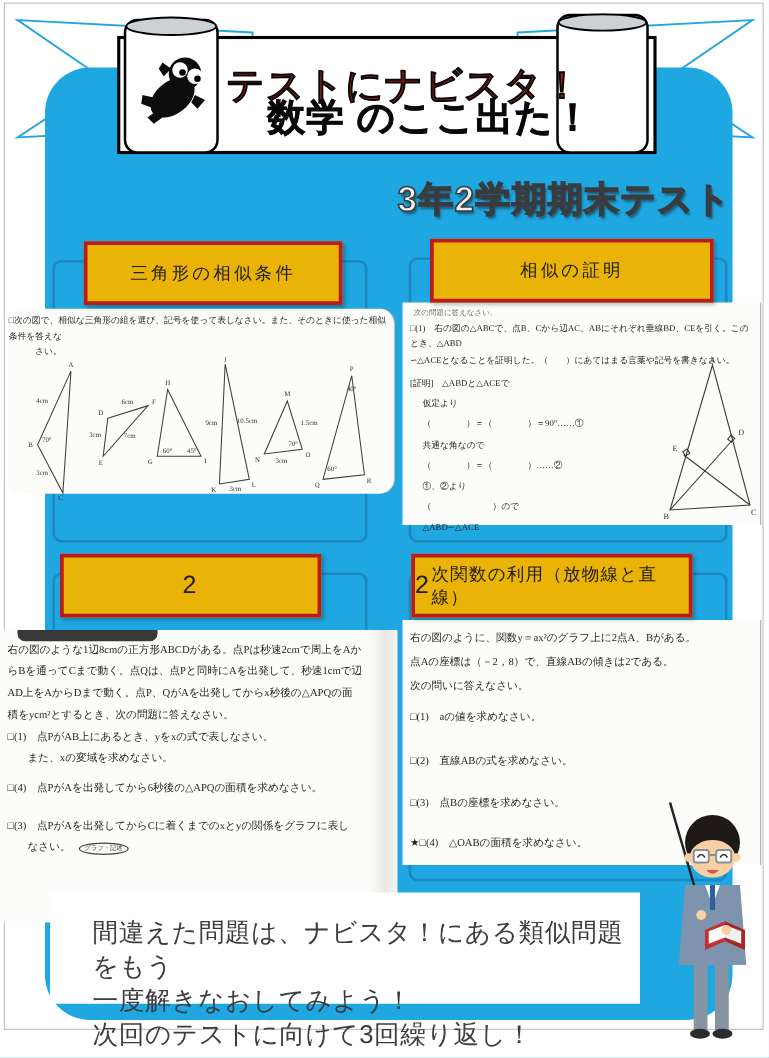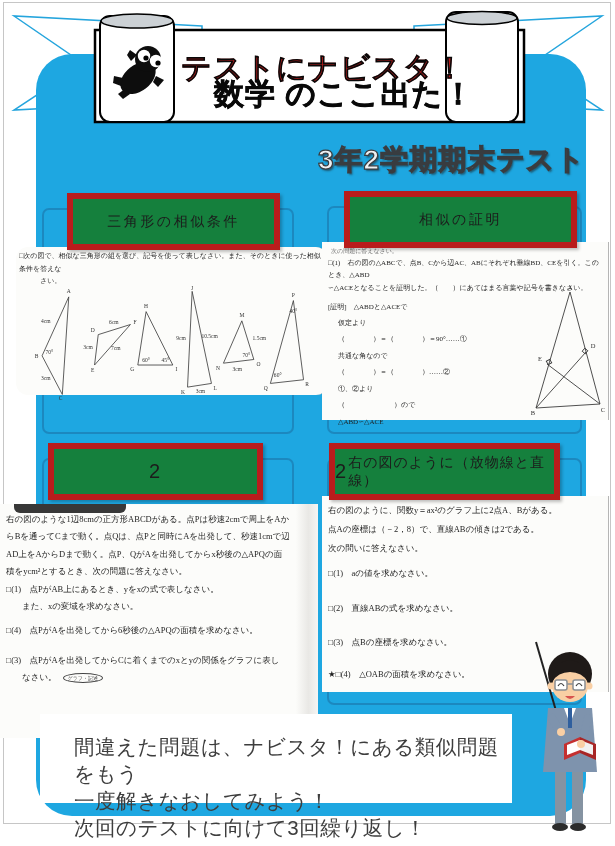--- a/index.html
+++ b/index.html
@@ -14,41 +14,41 @@
         font-size:28px;font-weight:bold;letter-spacing:1px;color:#eef0f2;
         -webkit-text-stroke:1.25px #383c40;
         text-shadow:1.5px 2px 2px rgba(30,30,30,.55);}
   .frame{position:absolute;border:2px solid rgba(27,118,170,.62);border-radius:7px;z-index:3;}
   .f1{left:42px;top:208px;width:248px;height:222px;}
   .f2{left:327px;top:206px;width:251px;height:224px;}
   .f3{left:42px;top:458px;width:248px;height:234px;}
   .f4{left:327px;top:458px;width:251px;height:243px;}
   .scan{position:absolute;background:#fcfcfa;color:#1f1f1f;z-index:4;
         font-family:"Liberation Serif","DejaVu Serif",serif;}
-  .s1{left:16px;top:247px;width:311px;height:148px;border-right:1px solid #c0bfbc;border-radius:12px;}
+  .s1{left:4px;top:247px;width:311px;height:148px;border-right:1px solid #c0bfbc;border-radius:12px;}
   .s2{left:322px;top:242px;width:286px;height:178px;border-right:1px solid #b5b5b5;}
   .s3{left:0;top:504px;width:318px;height:234px;
       background:linear-gradient(to right,#fcfcfa 93%,#e9e8e5 97%,#f6f5f3);}
   .s4{left:322px;top:496px;width:286px;height:196px;border-right:1px solid #b5b5b5;}
   .t-intro{font-size:7px;line-height:1.8;padding:3px 2px 0 3px;}
   .t-gray{color:#6d6d6d;font-size:6px;padding:2px 0 0 3px;}
   .proof-wrap{position:relative;width:100%;height:100%;}
   .proof-lines{position:absolute;left:6px;top:2px;width:276px;font-size:7px;line-height:1.8;}
   .proof-step{width:200px;font-size:7px;line-height:2.35;padding-left:10px;}
   .proof-fig{position:absolute;left:208px;top:44px;}
   .s3 .blob{position:absolute;left:14px;top:0;width:112px;height:9px;background:#1d1d1d;
       border-radius:0 0 6px 6px;opacity:.88;}
   .s3-lines{padding:7px 4px 0 6px;font-size:8.5px;line-height:2.05;}
   .s4-lines{padding:5px 4px 0 6px;font-size:8.5px;line-height:2.25;}
   .indent{padding-left:16px;}
   .mt1{margin-top:6px;} .mt2{margin-top:13px;} .mt3{margin-top:15px;}
   .stamp{display:inline-block;border:1px solid #444;border-radius:50%;
       font-size:5px;padding:1px 4px;letter-spacing:0;line-height:1.2;margin-left:6px;
       font-family:"Liberation Sans",sans-serif;color:#333;}
-  .label-box{position:absolute;background:#15803d;border:6px solid #b91c1c;z-index:5;
+  .label-box{position:absolute;background:#eab308;border:3px solid #b91c1c;z-index:5;
       display:flex;align-items:center;justify-content:center;color:#1c1c1c;
       font-size:14px;letter-spacing:2.5px;box-shadow:2px 2px 3px rgba(0,0,0,.25);}
   .lb1{left:67px;top:193px;width:201px;height:45px;}
   .lb2{left:344px;top:191px;width:221px;height:45px;}
   .lb3{left:48px;top:443px;width:203px;height:45px;letter-spacing:1px;}
   .lb4{left:329px;top:443px;width:219px;height:45px;letter-spacing:1px;}
   .lb-big{font-size:20px;margin-right:1px;}
   .scroll{position:absolute;left:92px;top:8px;z-index:6;}
   .mascot{position:absolute;left:112px;top:42px;z-index:7;}
   .title1{position:absolute;left:181px;top:48px;z-index:7;font-size:30px;font-weight:bold;
@@ -200,21 +200,21 @@
     <span>三角形の相似条件</span>
   </div>
   <div class="label-box lb2">
     <span>相似の証明</span>
   </div>
   <div class="label-box lb3">
     <span class="lb-big">2</span>
   </div>
   <div class="label-box lb4">
     <span class="lb-big">2</span>
-    <span>右の図のように（放物線と直線）</span>
+    <span>次関数の利用（放物線と直線）</span>
   </div>
 
   <svg class="scroll" width="436" height="118" viewBox="0 0 436 118">
     <rect x="3" y="22" width="429" height="92" fill="#ffffff" stroke="#000" stroke-width="2.5"></rect>
     <rect x="8" y="8" width="74" height="106" rx="10" fill="#ffffff" stroke="#000" stroke-width="2"></rect>
     <ellipse cx="45" cy="13" rx="36" ry="7" fill="#ccd1d5" stroke="#000" stroke-width="1.5"></ellipse>
     <rect x="354" y="4" width="72" height="110" rx="10" fill="#ffffff" stroke="#000" stroke-width="2"></rect>
     <ellipse cx="390" cy="10" rx="35" ry="6.5" fill="#ccd1d5" stroke="#000" stroke-width="1.5"></ellipse>
   </svg>
   <svg class="mascot" width="58" height="60" viewBox="0 0 58 60">

